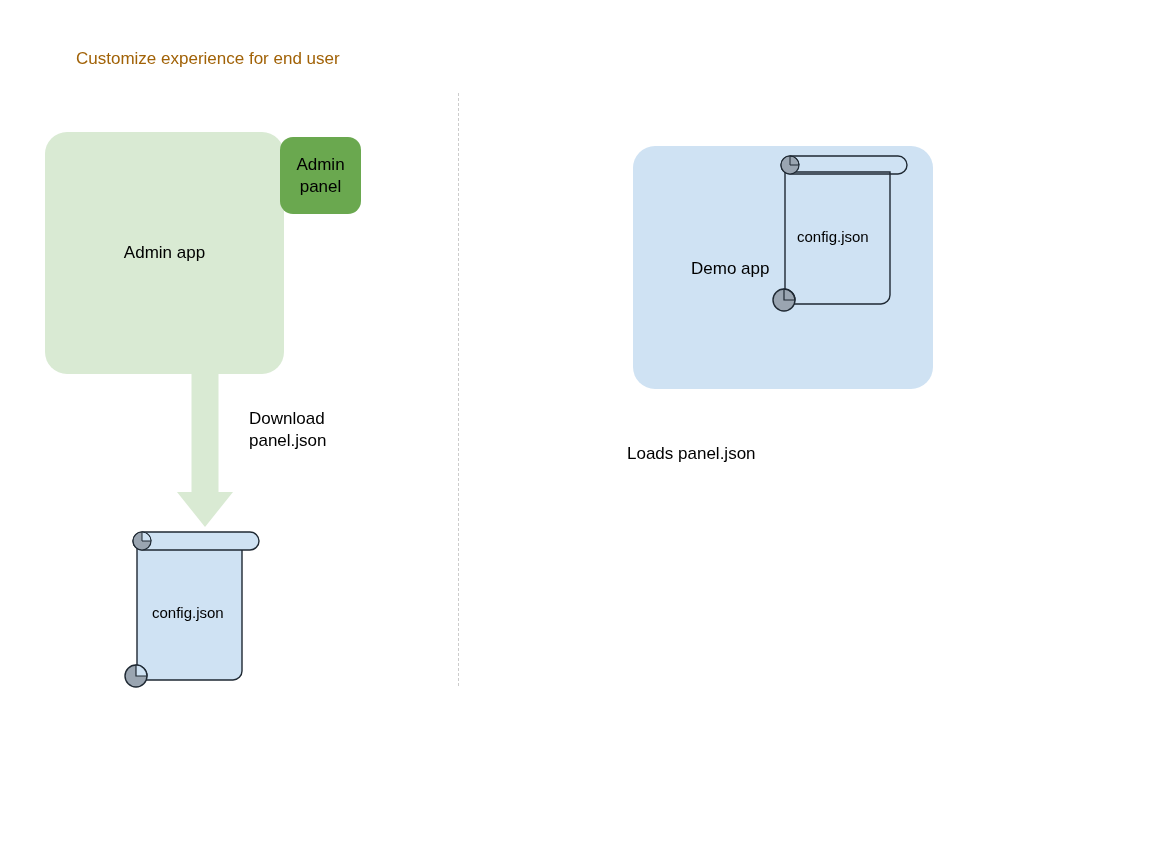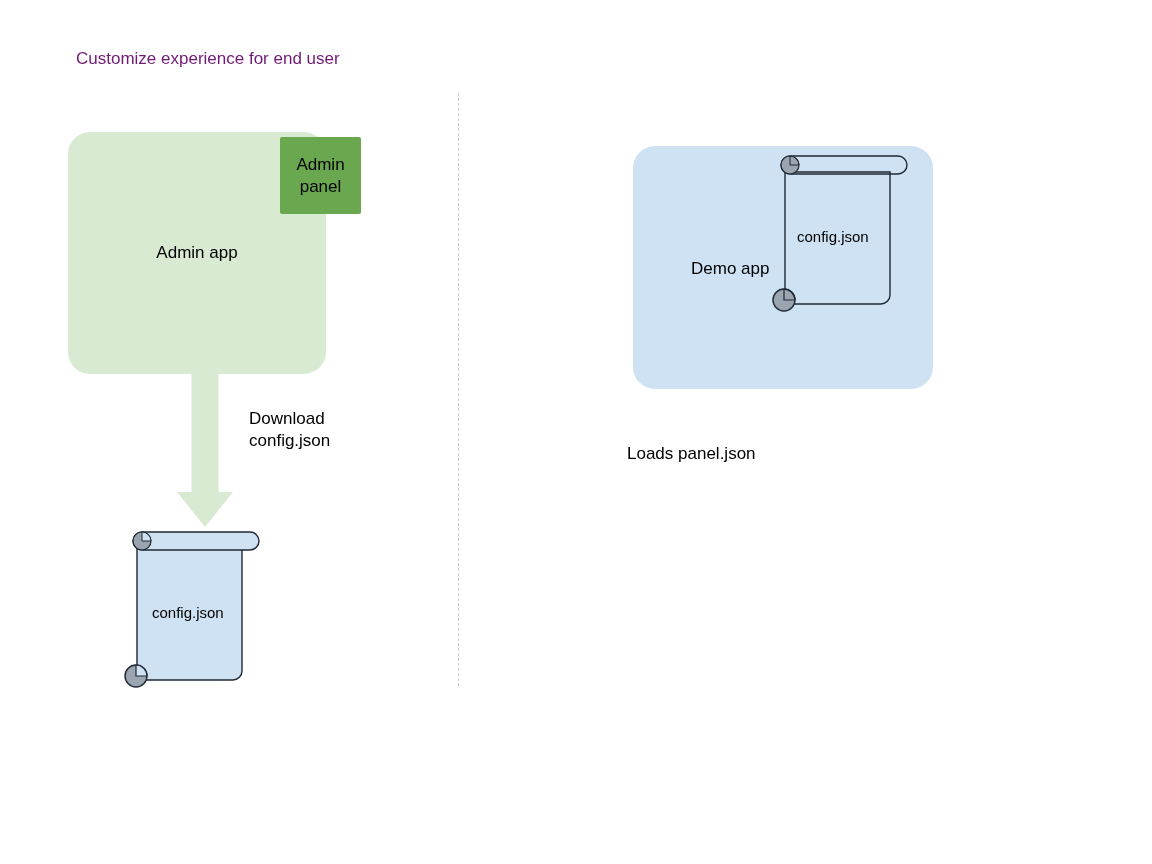--- a/index.html
+++ b/index.html
@@ -16,63 +16,63 @@
     color: #000000;
   }
   .canvas {
     position: absolute;
     inset: 0;
   }
   .heading {
     position: absolute;
     font-size: 17px;
     line-height: 22px;
-    color: #701a75;
+    color: #a16207;
     white-space: nowrap;
   }
   #heading-left  { left: 76px;  top: 48px; }
   #heading-right { left: 604px; top: 48px; }
 
   
   .divider {
     position: absolute;
     left: 458px;
     top: 93px;
     width: 0;
     height: 593px;
     border-left: 1px dashed #cccccc;
   }
 
   
   .admin-app {
     position: absolute;
-    left: 68px;
+    left: 45px;
     top: 132px;
-    width: 258px;
+    width: 239px;
     height: 242px;
     background: #d9ead3;
     border-radius: 22px;
   }
   .admin-app-label {
     position: absolute;
     left: 0;
     right: 0;
     top: 110px;
     text-align: center;
     font-size: 17px;
     line-height: 22px;
   }
   .admin-panel {
     position: absolute;
     left: 280px;
     top: 137px;
     width: 81px;
     height: 77px;
     background: #6aa84f;
-    border-radius: 2px;
+    border-radius: 13px;
     display: flex;
     align-items: center;
     justify-content: flex-end;
   }
   .admin-panel-label {
     font-size: 17px;
     line-height: 22px;
     text-align: center;
     color: #000;
   }
@@ -159,21 +159,21 @@
 panel</div>
   </div>
 
   <div class="arrow">
     <svg width="56" height="155" viewBox="0 0 56 155">
       <path d="M14.5,0 L41.5,0 L41.5,120 L56,120 L28,155 L0,120 L14.5,120 Z" fill="#d9ead3"></path>
     </svg>
   </div>
 
   <div class="arrow-label">Download
-config.json</div>
+panel.json</div>
 
   <div class="doc" id="doc-left">
     <svg width="145" height="160" viewBox="0 0 145 160">
 
       <path d="M17,20 L122,20 L122,143 A9,9 0 0 1 113,152 L17,152 Z" fill="#cfe2f3" stroke="#1f2933" stroke-width="1.4"></path>
 
       <circle cx="16" cy="148" r="11" fill="#9aa5b1" stroke="#1f2933" stroke-width="1.4"></circle>
       <path d="M16,148 L27,148 A11,11 0 0 0 16,137 Z" fill="#cfe2f3" stroke="#1f2933" stroke-width="1.2"></path>
 
       <path d="M22,4 L130,4 A9,9 0 0 1 139,13 A9,9 0 0 1 130,22 L22,22 A9,9 0 0 1 13,13 A9,9 0 0 1 22,4 Z" fill="#cfe2f3" stroke="#1f2933" stroke-width="1.4"></path>

